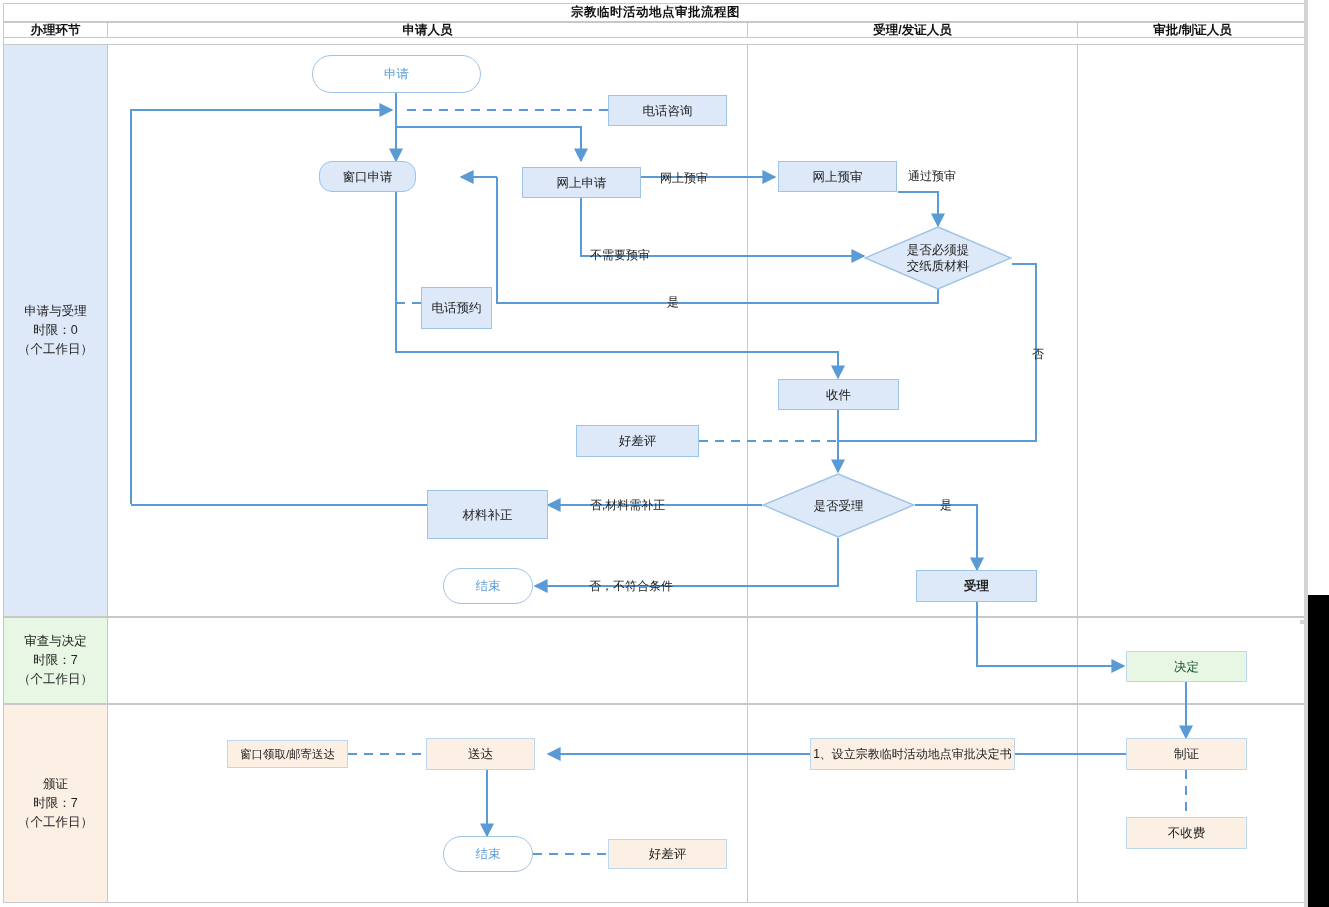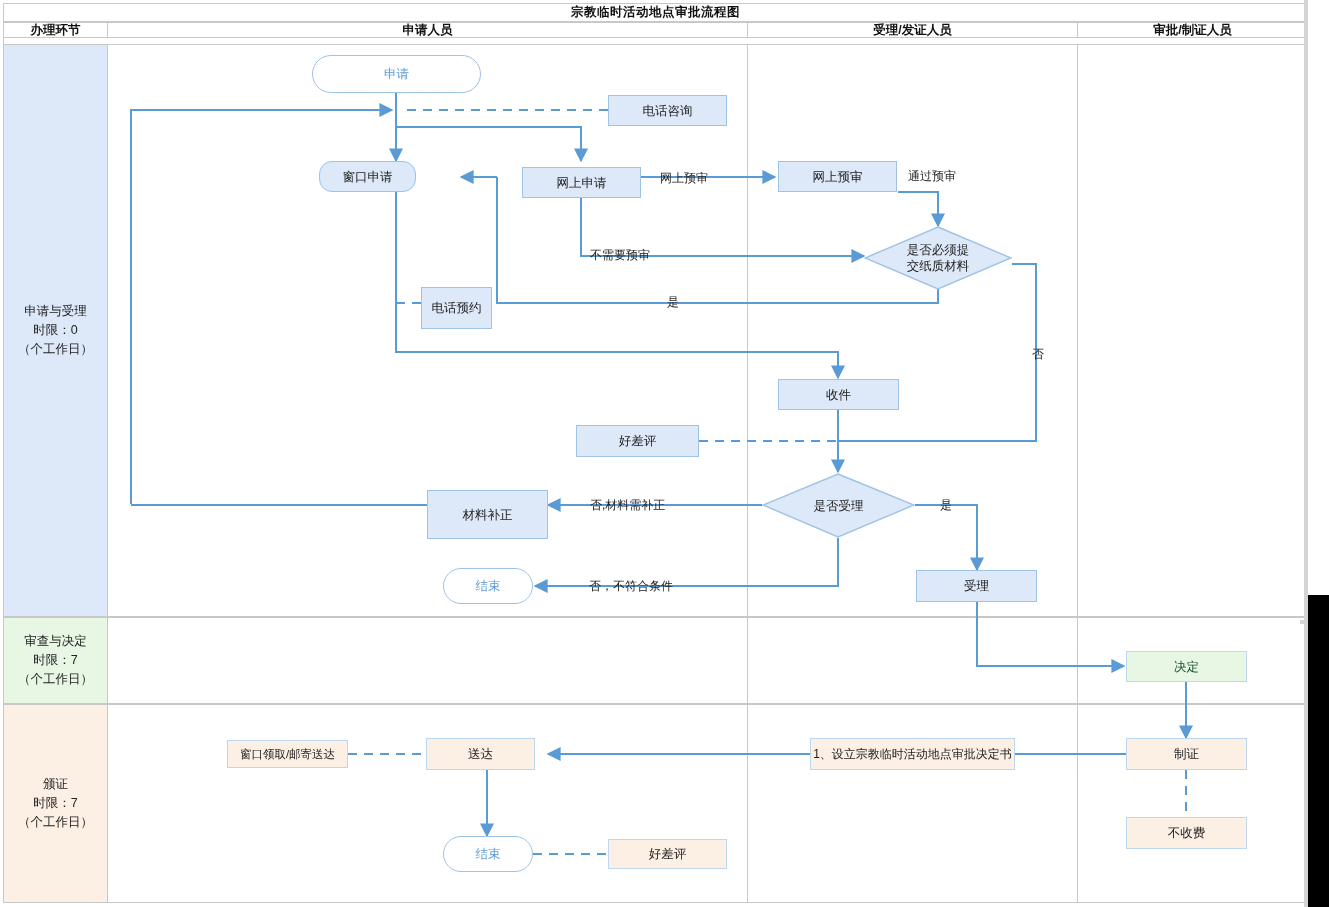--- a/index.html
+++ b/index.html
@@ -317,21 +317,21 @@
     <svg class="diamond-shape" viewBox="0 0 153 65" preserveAspectRatio="none">
       <polygon points="76,1 152,32 76,64 1,32" fill="#dde8f8" stroke="#9dc3e6" stroke-width="1.4"></polygon>
     </svg>
     <span>是否受理</span>
   </div>
 
   <div class="node rect" style="left:427px;top:490px;width:121px;height:49px;">材料补正</div>
 
   <div class="node terminator" style="left:443px;top:568px;width:90px;height:36px;">结束</div>
 
-  <div class="node rect" style="left:916px;top:570px;width:121px;height:32px;">受理</div>
+  <div class="node rect" style="left:916px;top:570px;width:121px;height:32px;font-weight:bold;">受理</div>
 
   <div class="node rect-green" style="left:1126px;top:651px;width:121px;height:31px;">决定</div>
 
   <div class="node rect-orange" style="left:1126px;top:738px;width:121px;height:32px;">制证</div>
 
   <div class="node rect-orange" style="left:1126px;top:817px;width:121px;height:32px;">不收费</div>
 
   <div class="node rect-orange" style="left:810px;top:738px;width:205px;height:32px;font-size:12px;">1、设立宗教临时活动地点审批决定书</div>
 
   <div class="node rect-orange" style="left:426px;top:738px;width:109px;height:32px;">送达</div>

